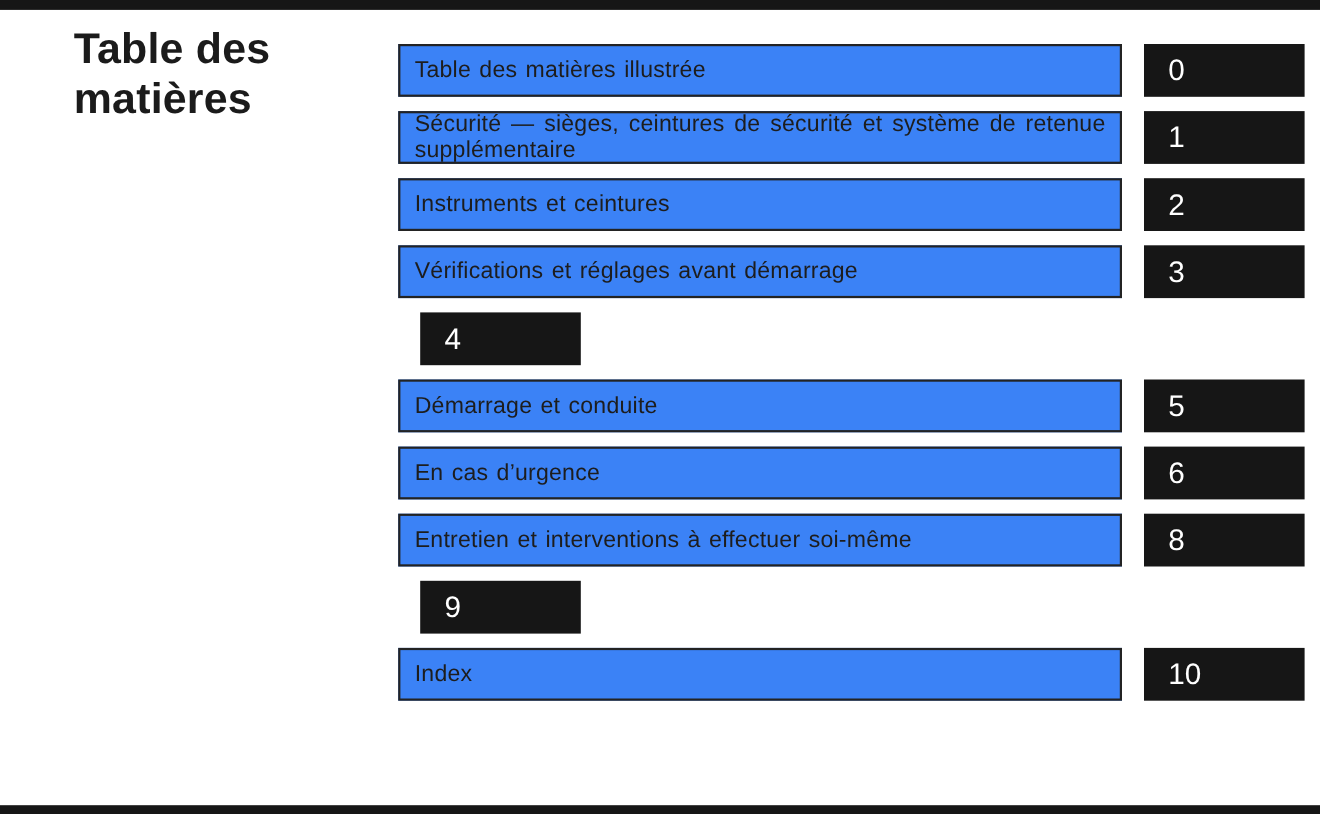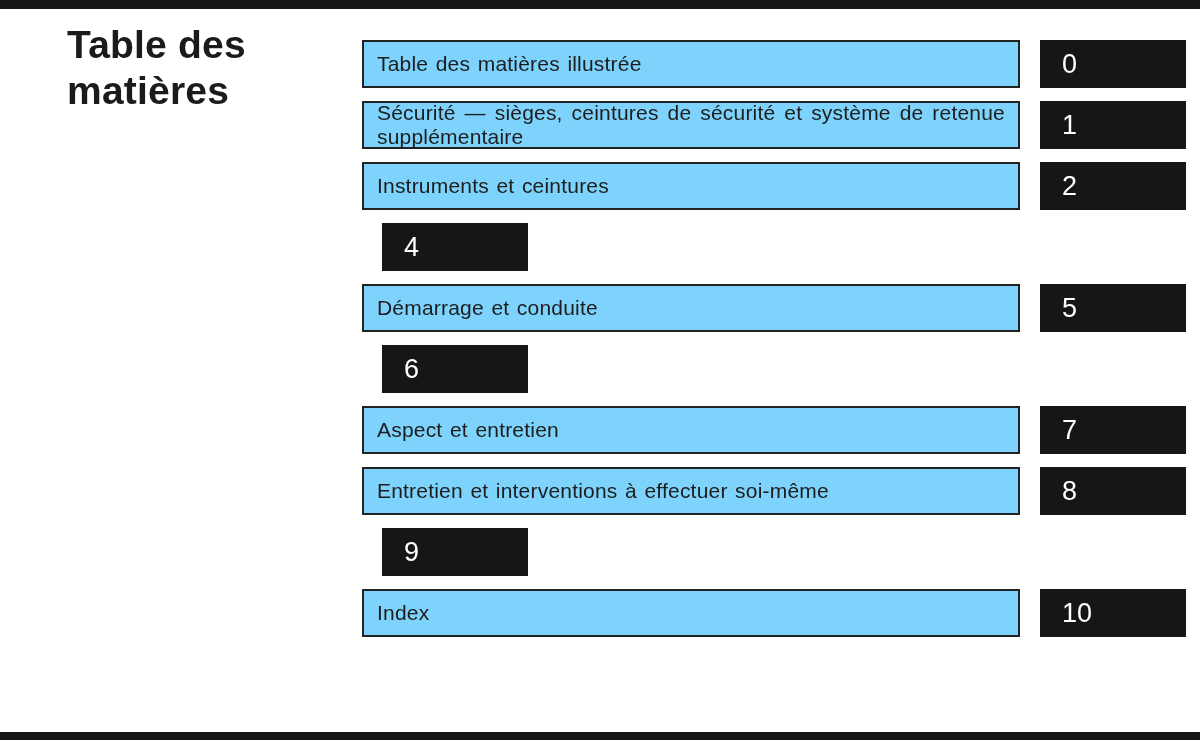--- a/index.html
+++ b/index.html
@@ -46,21 +46,21 @@
   .toc-row {
     display: flex;
     align-items: stretch;
     height: 48px;
     margin-bottom: 13px;
   }
   .toc-label-box {
     width: 658px;
     box-sizing: border-box;
     border: 2px solid #232323;
-    background: #7dd3fc;
+    background: #3b82f6;
     display: flex;
     align-items: center;
     padding: 0 13px;
   }
   .toc-label {
     flex: 1;
     font-size: 21px;
     line-height: 24px;
     color: #1d1d1d;
     letter-spacing: 0.2px;
@@ -115,50 +115,53 @@
 
   <div class="toc-row">
     <div class="toc-label-box">
       <span class="toc-label">Instruments et ceintures</span>
     </div>
     <div class="toc-number-box">
       <span class="toc-number">2</span>
     </div>
   </div>
 
+  <div class="toc-row">
+    <div class="toc-label-box">
+      <span class="toc-label">Vérifications et réglages avant démarrage</span>
+    </div>
+    <div class="toc-number-box">
+      <span class="toc-number">3</span>
+    </div>
+  </div>
 
   <div class="toc-row">
     <div class="toc-number-box">
       <span class="toc-number">4</span>
     </div>
   </div>
 
   <div class="toc-row">
     <div class="toc-label-box">
       <span class="toc-label">Démarrage et conduite</span>
     </div>
     <div class="toc-number-box">
       <span class="toc-number">5</span>
     </div>
   </div>
 
   <div class="toc-row">
+    <div class="toc-label-box">
+      <span class="toc-label">En cas d’urgence</span>
+    </div>
     <div class="toc-number-box">
       <span class="toc-number">6</span>
     </div>
   </div>
 
-  <div class="toc-row">
-    <div class="toc-label-box">
-      <span class="toc-label">Aspect et entretien</span>
-    </div>
-    <div class="toc-number-box">
-      <span class="toc-number">7</span>
-    </div>
-  </div>
 
   <div class="toc-row">
     <div class="toc-label-box">
       <span class="toc-label">Entretien et interventions à effectuer soi-même</span>
     </div>
     <div class="toc-number-box">
       <span class="toc-number">8</span>
     </div>
   </div>
 

